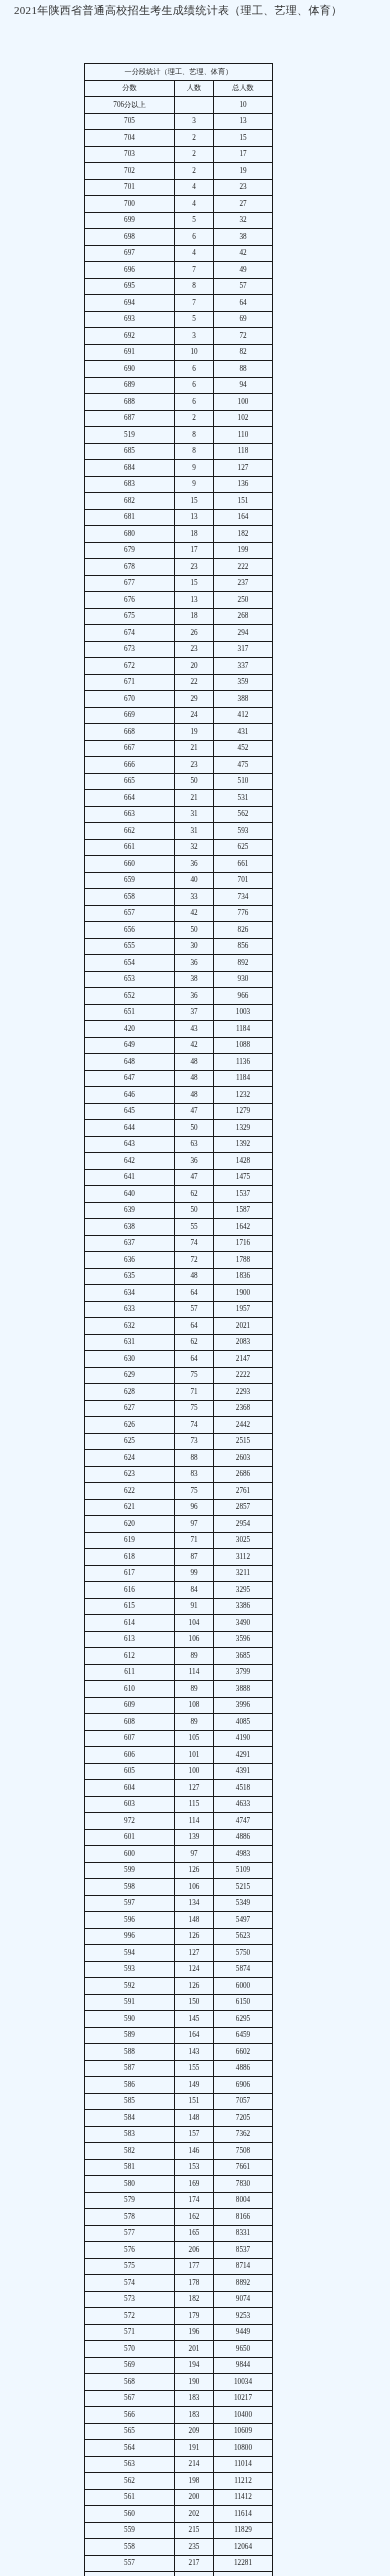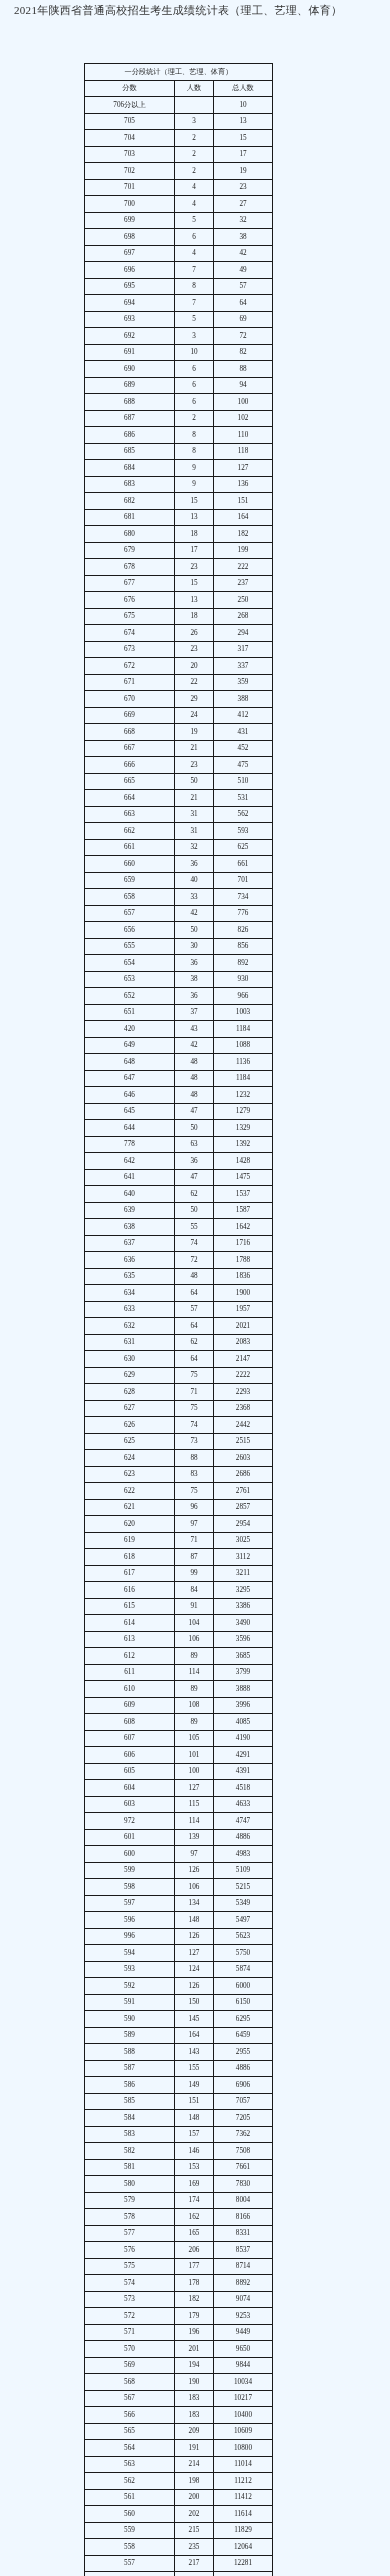--- a/index.html
+++ b/index.html
@@ -185,21 +185,21 @@
     <td>100</td>
   </tr>
 
   <tr>
     <td>687</td>
     <td>2</td>
     <td>102</td>
   </tr>
 
   <tr>
-    <td>686</td>
+    <td>519</td>
     <td>8</td>
     <td>110</td>
   </tr>
 
   <tr>
     <td>685</td>
     <td>8</td>
     <td>118</td>
   </tr>
 
@@ -443,21 +443,21 @@
     <td>1279</td>
   </tr>
 
   <tr>
     <td>644</td>
     <td>50</td>
     <td>1329</td>
   </tr>
 
   <tr>
-    <td>778</td>
+    <td>643</td>
     <td>63</td>
     <td>1392</td>
   </tr>
 
   <tr>
     <td>642</td>
     <td>36</td>
     <td>1428</td>
   </tr>
 
@@ -775,21 +775,21 @@
 
   <tr>
     <td>589</td>
     <td>164</td>
     <td>6459</td>
   </tr>
 
   <tr>
     <td>588</td>
     <td>143</td>
-    <td>2955</td>
+    <td>6602</td>
   </tr>
 
   <tr>
     <td>587</td>
     <td>155</td>
     <td>4886</td>
   </tr>
 
   <tr>
     <td>586</td>

